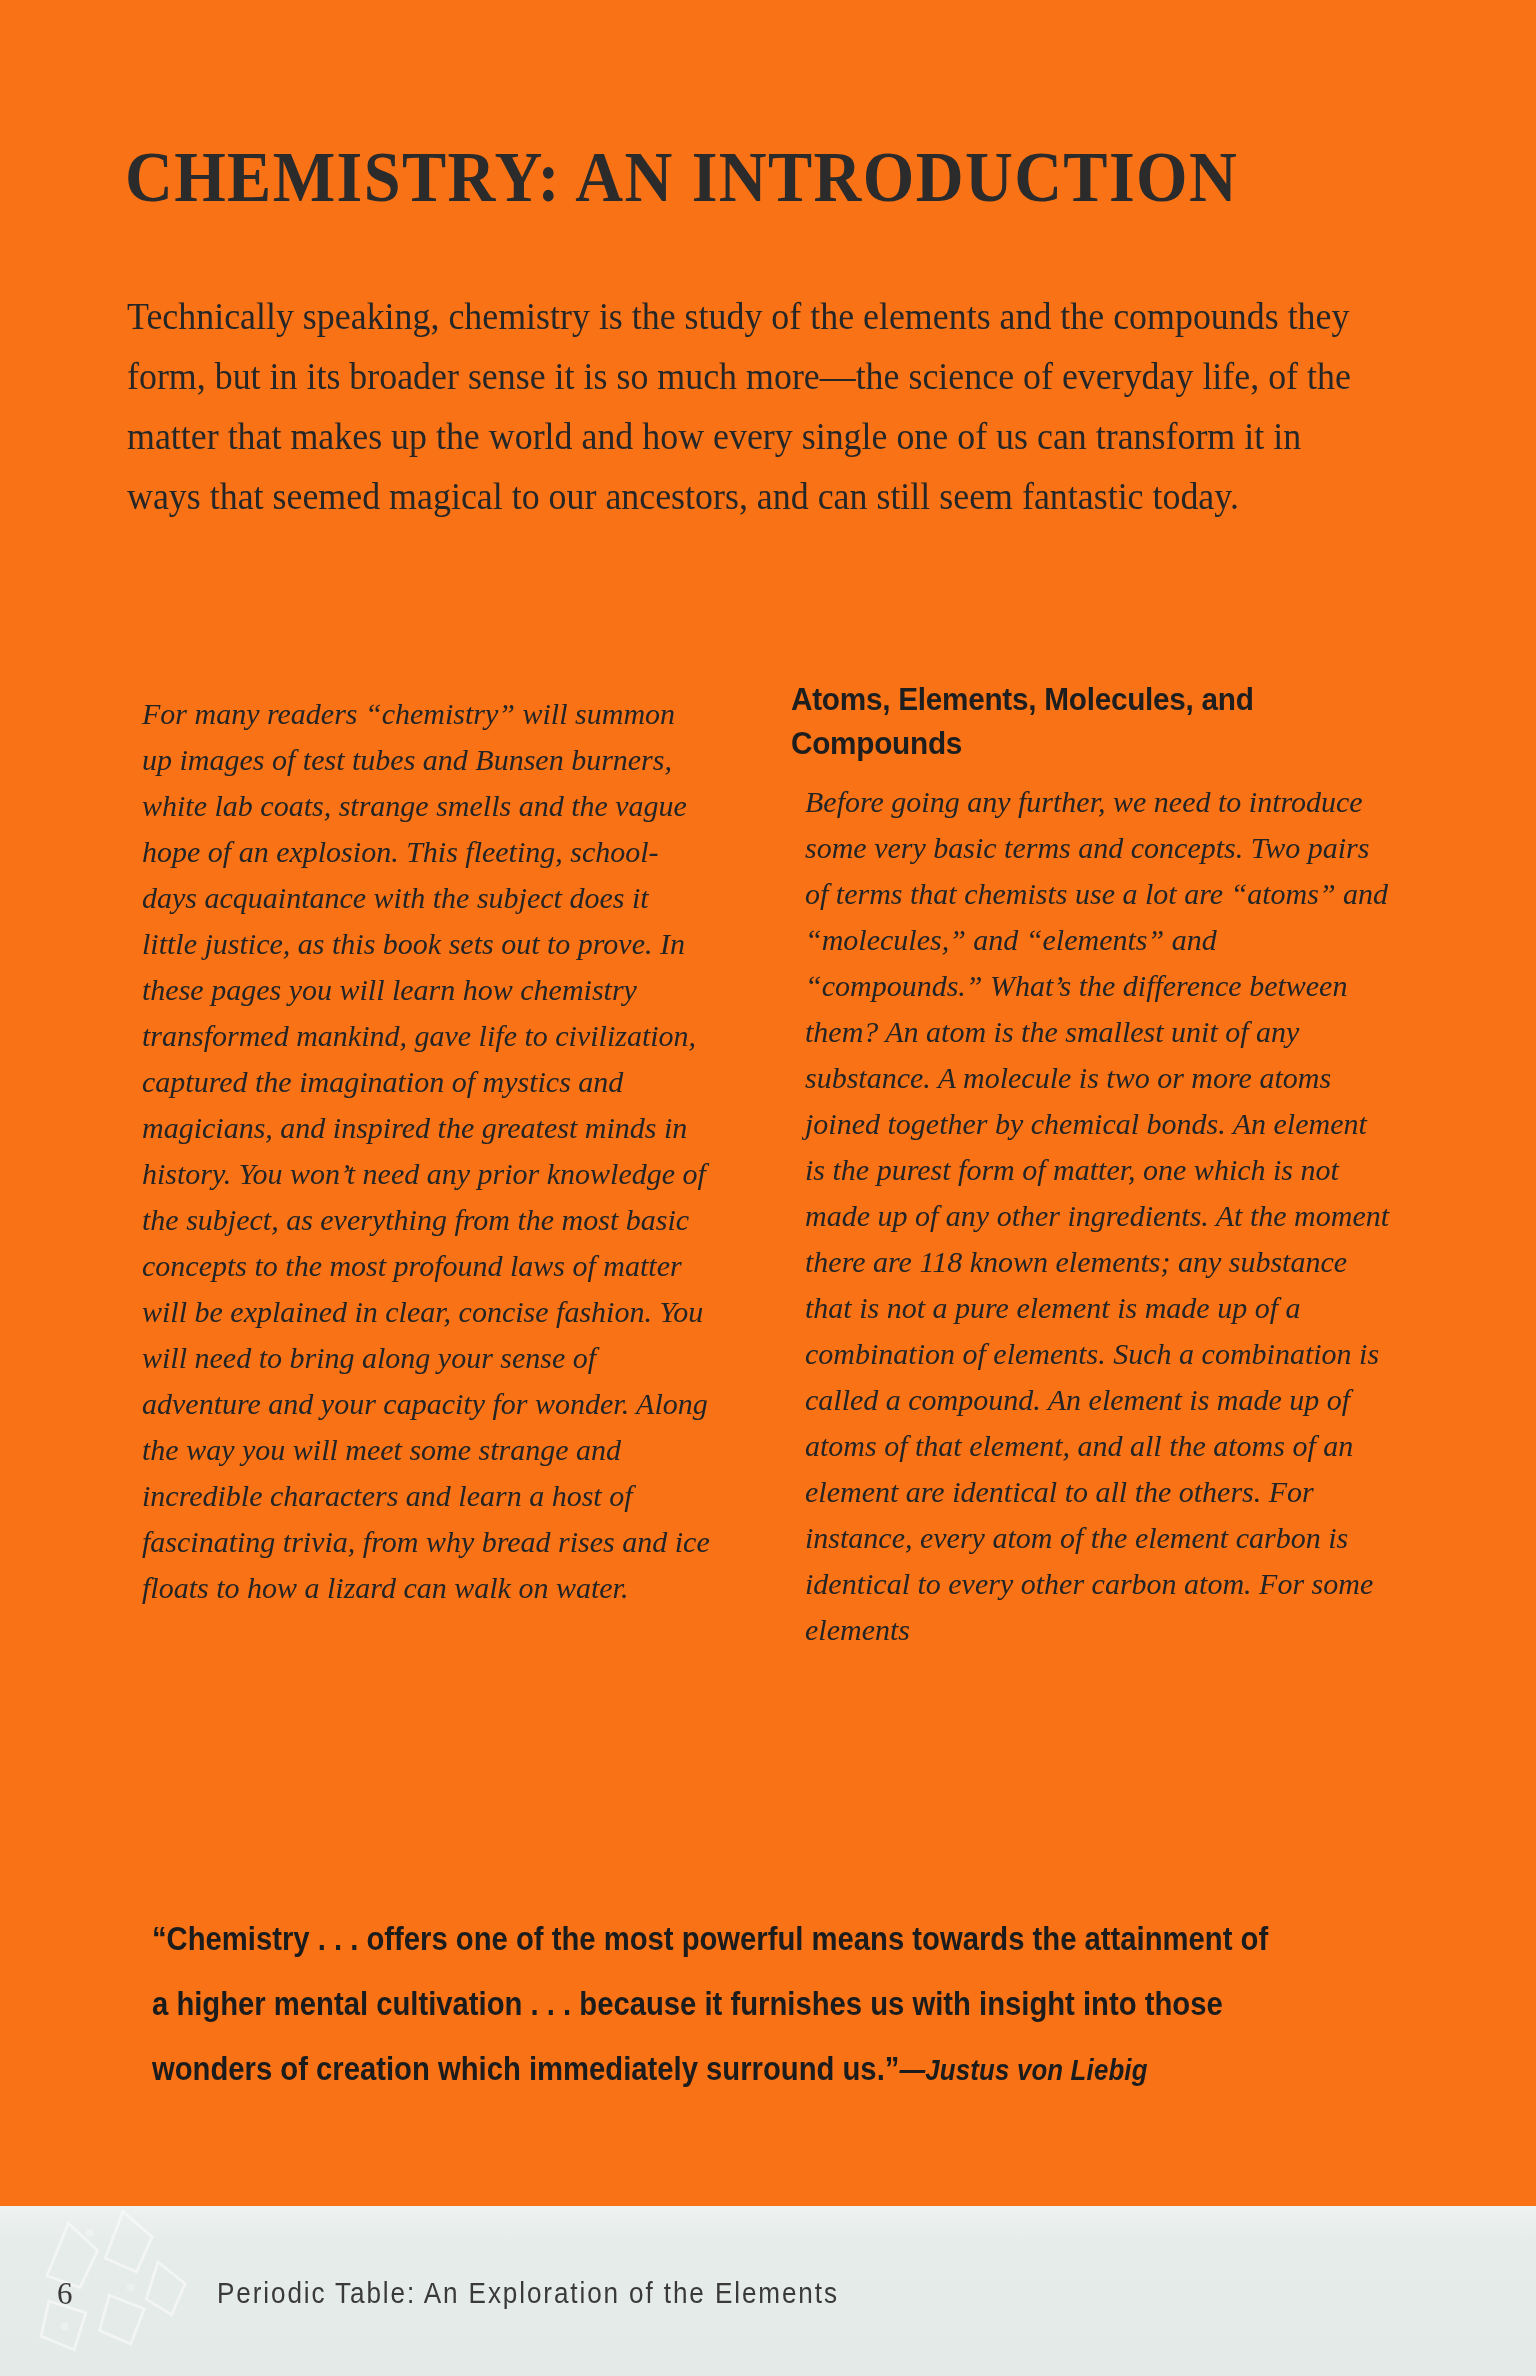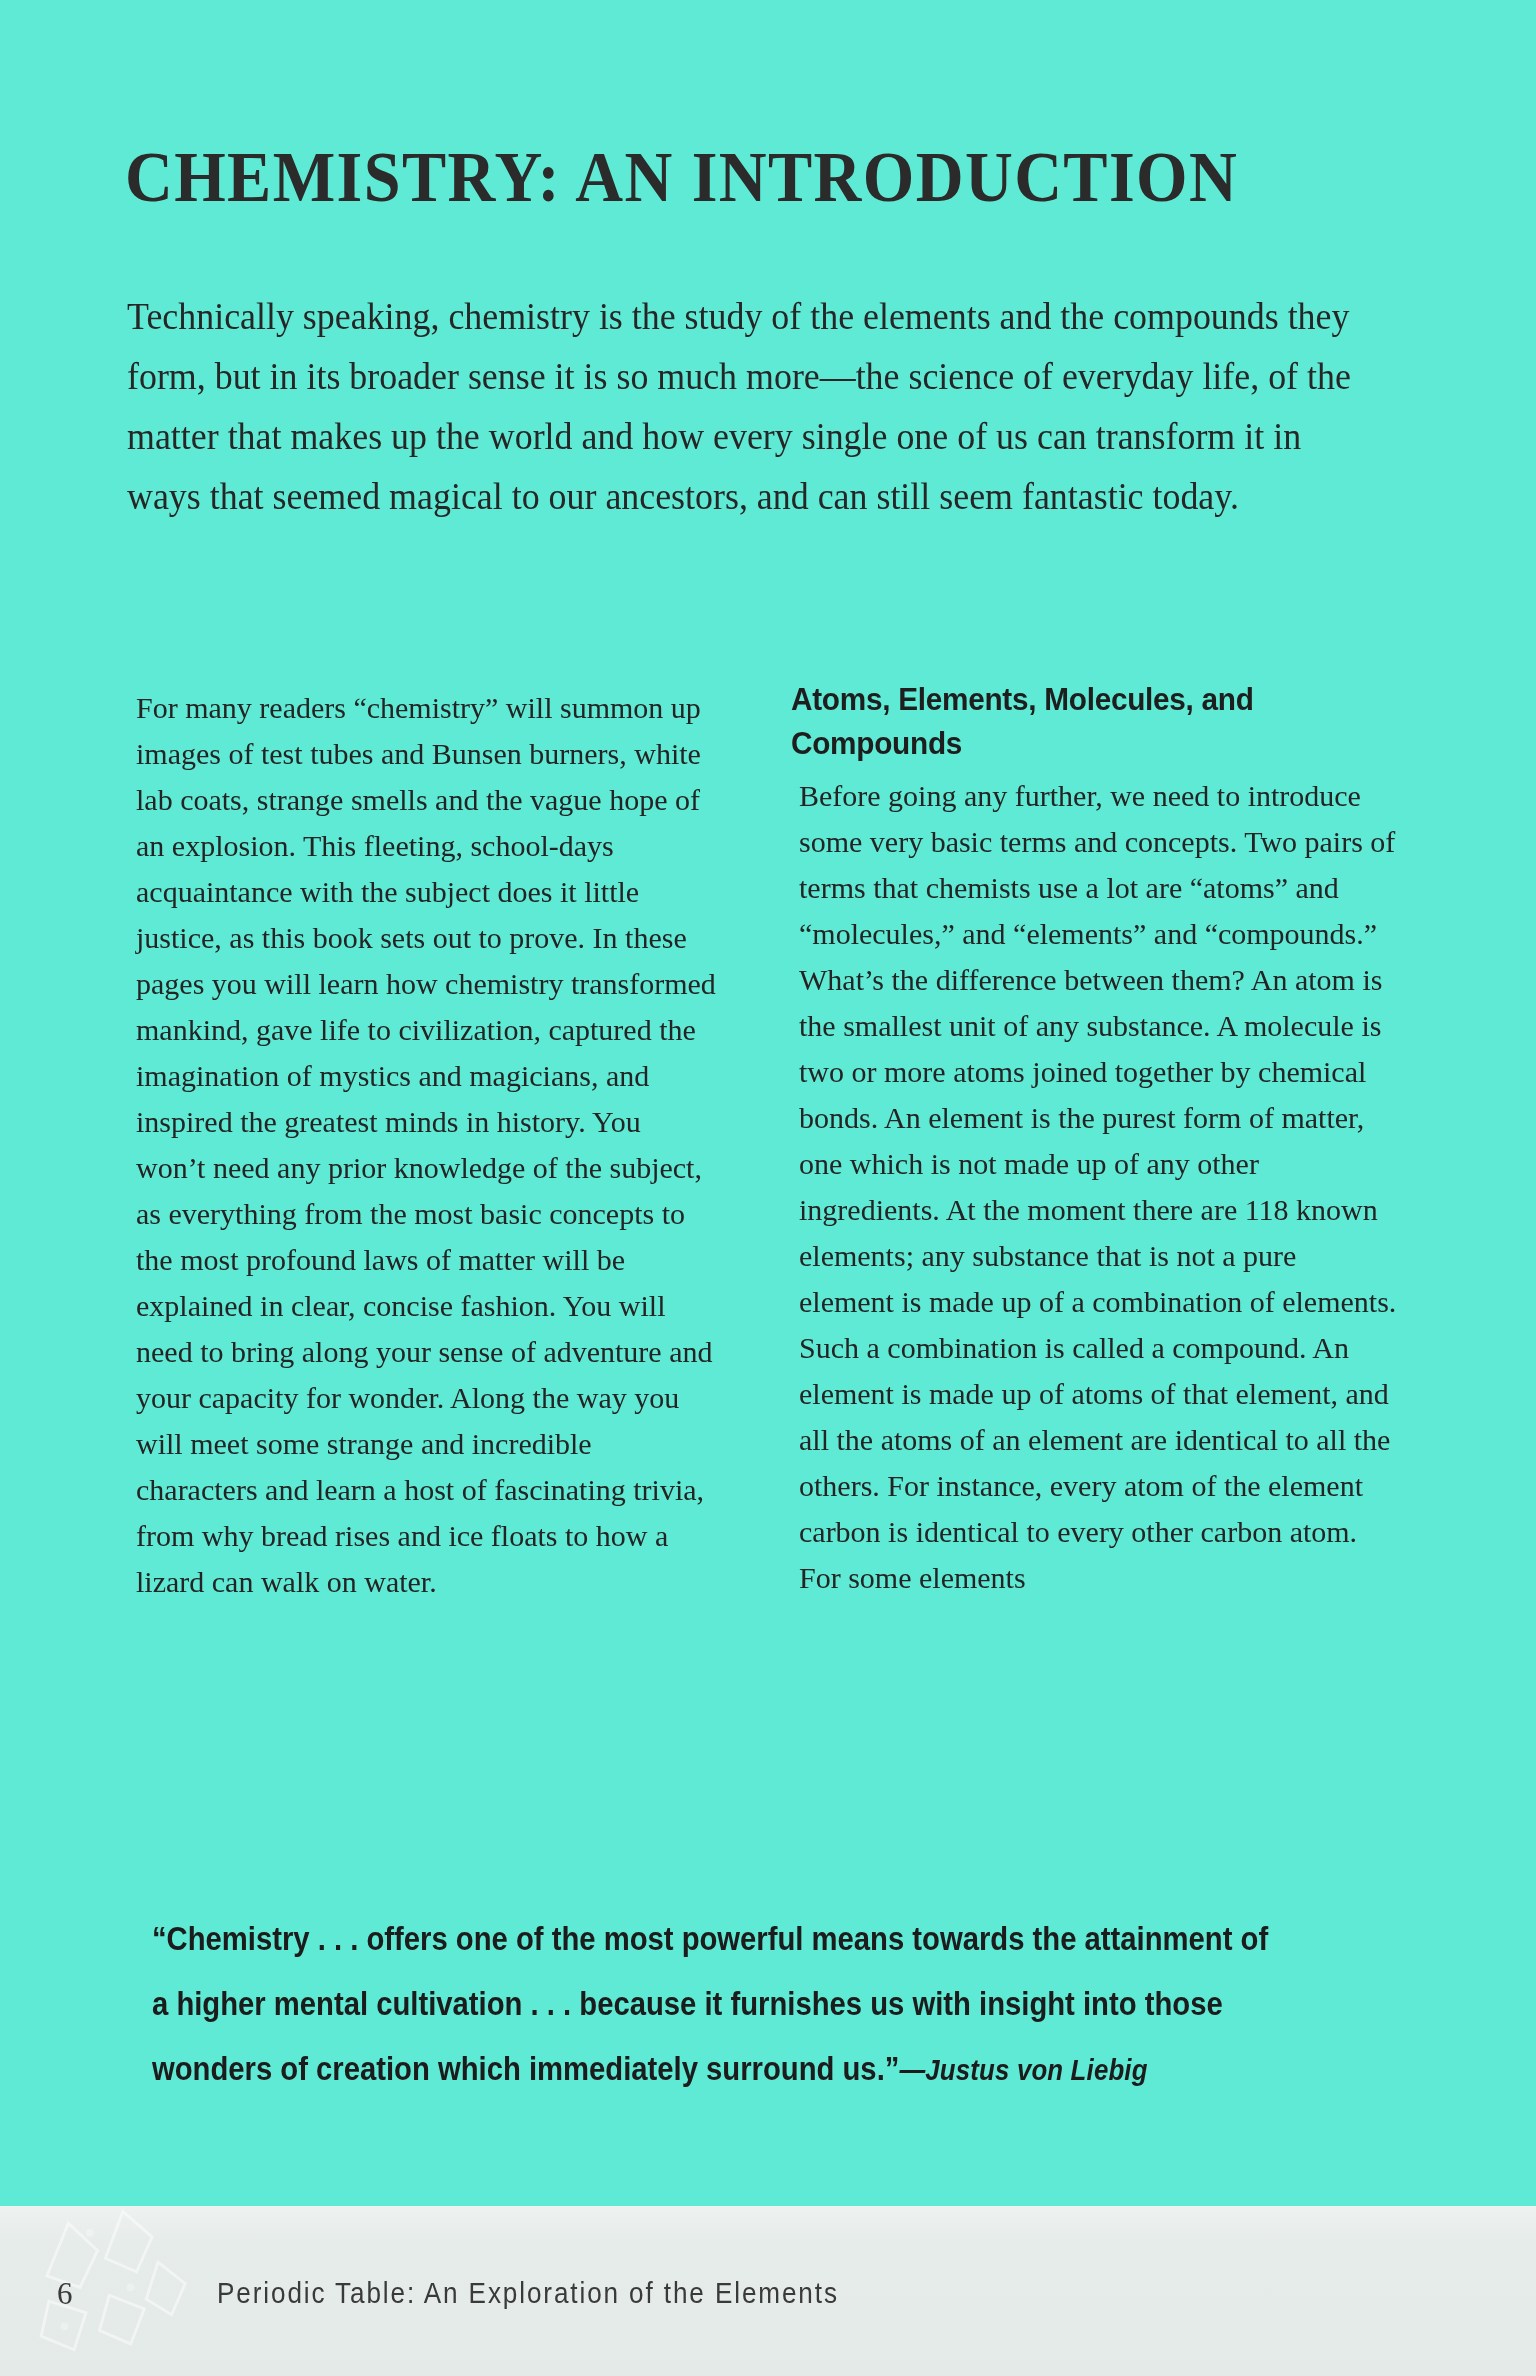--- a/index.html
+++ b/index.html
@@ -13,21 +13,21 @@
     position: relative;
     overflow: hidden;
     font-family: "Liberation Serif", "DejaVu Serif", serif;
     color: #1a1a1a;
     -webkit-font-smoothing: antialiased;
   }
 
   .page {
     position: absolute;
     inset: 0;
-    background: #5eead4;
+    background: #f97316;
   }
 
   
   .title {
     position: absolute;
     left: 125px;
     top: 90px;
     width: 1297px;
     font-family: "Liberation Serif", "DejaVu Serif", serif;
     font-weight: 700;
@@ -57,21 +57,21 @@
   .col {
     position: absolute;
     top: 677px;
     font-size: 30px;
     line-height: 46px;
     color: #242424;
   }
   .col-left  { left: 128px; width: 597px; }
   .col-right { left: 791px; width: 614px; }
 
-  .col p { margin: 8px; }
+  .col p { margin: 14px; font-style: italic; }
 
   .subhead {
     font-family: "Liberation Sans", "DejaVu Sans", sans-serif;
     font-weight: 700;
     font-size: 32px;
     line-height: 44px;
     letter-spacing: -0.3px;
     color: #1e1e1e;
     margin: 0 0 2.9px 0;
     transform: scaleX(0.93);

